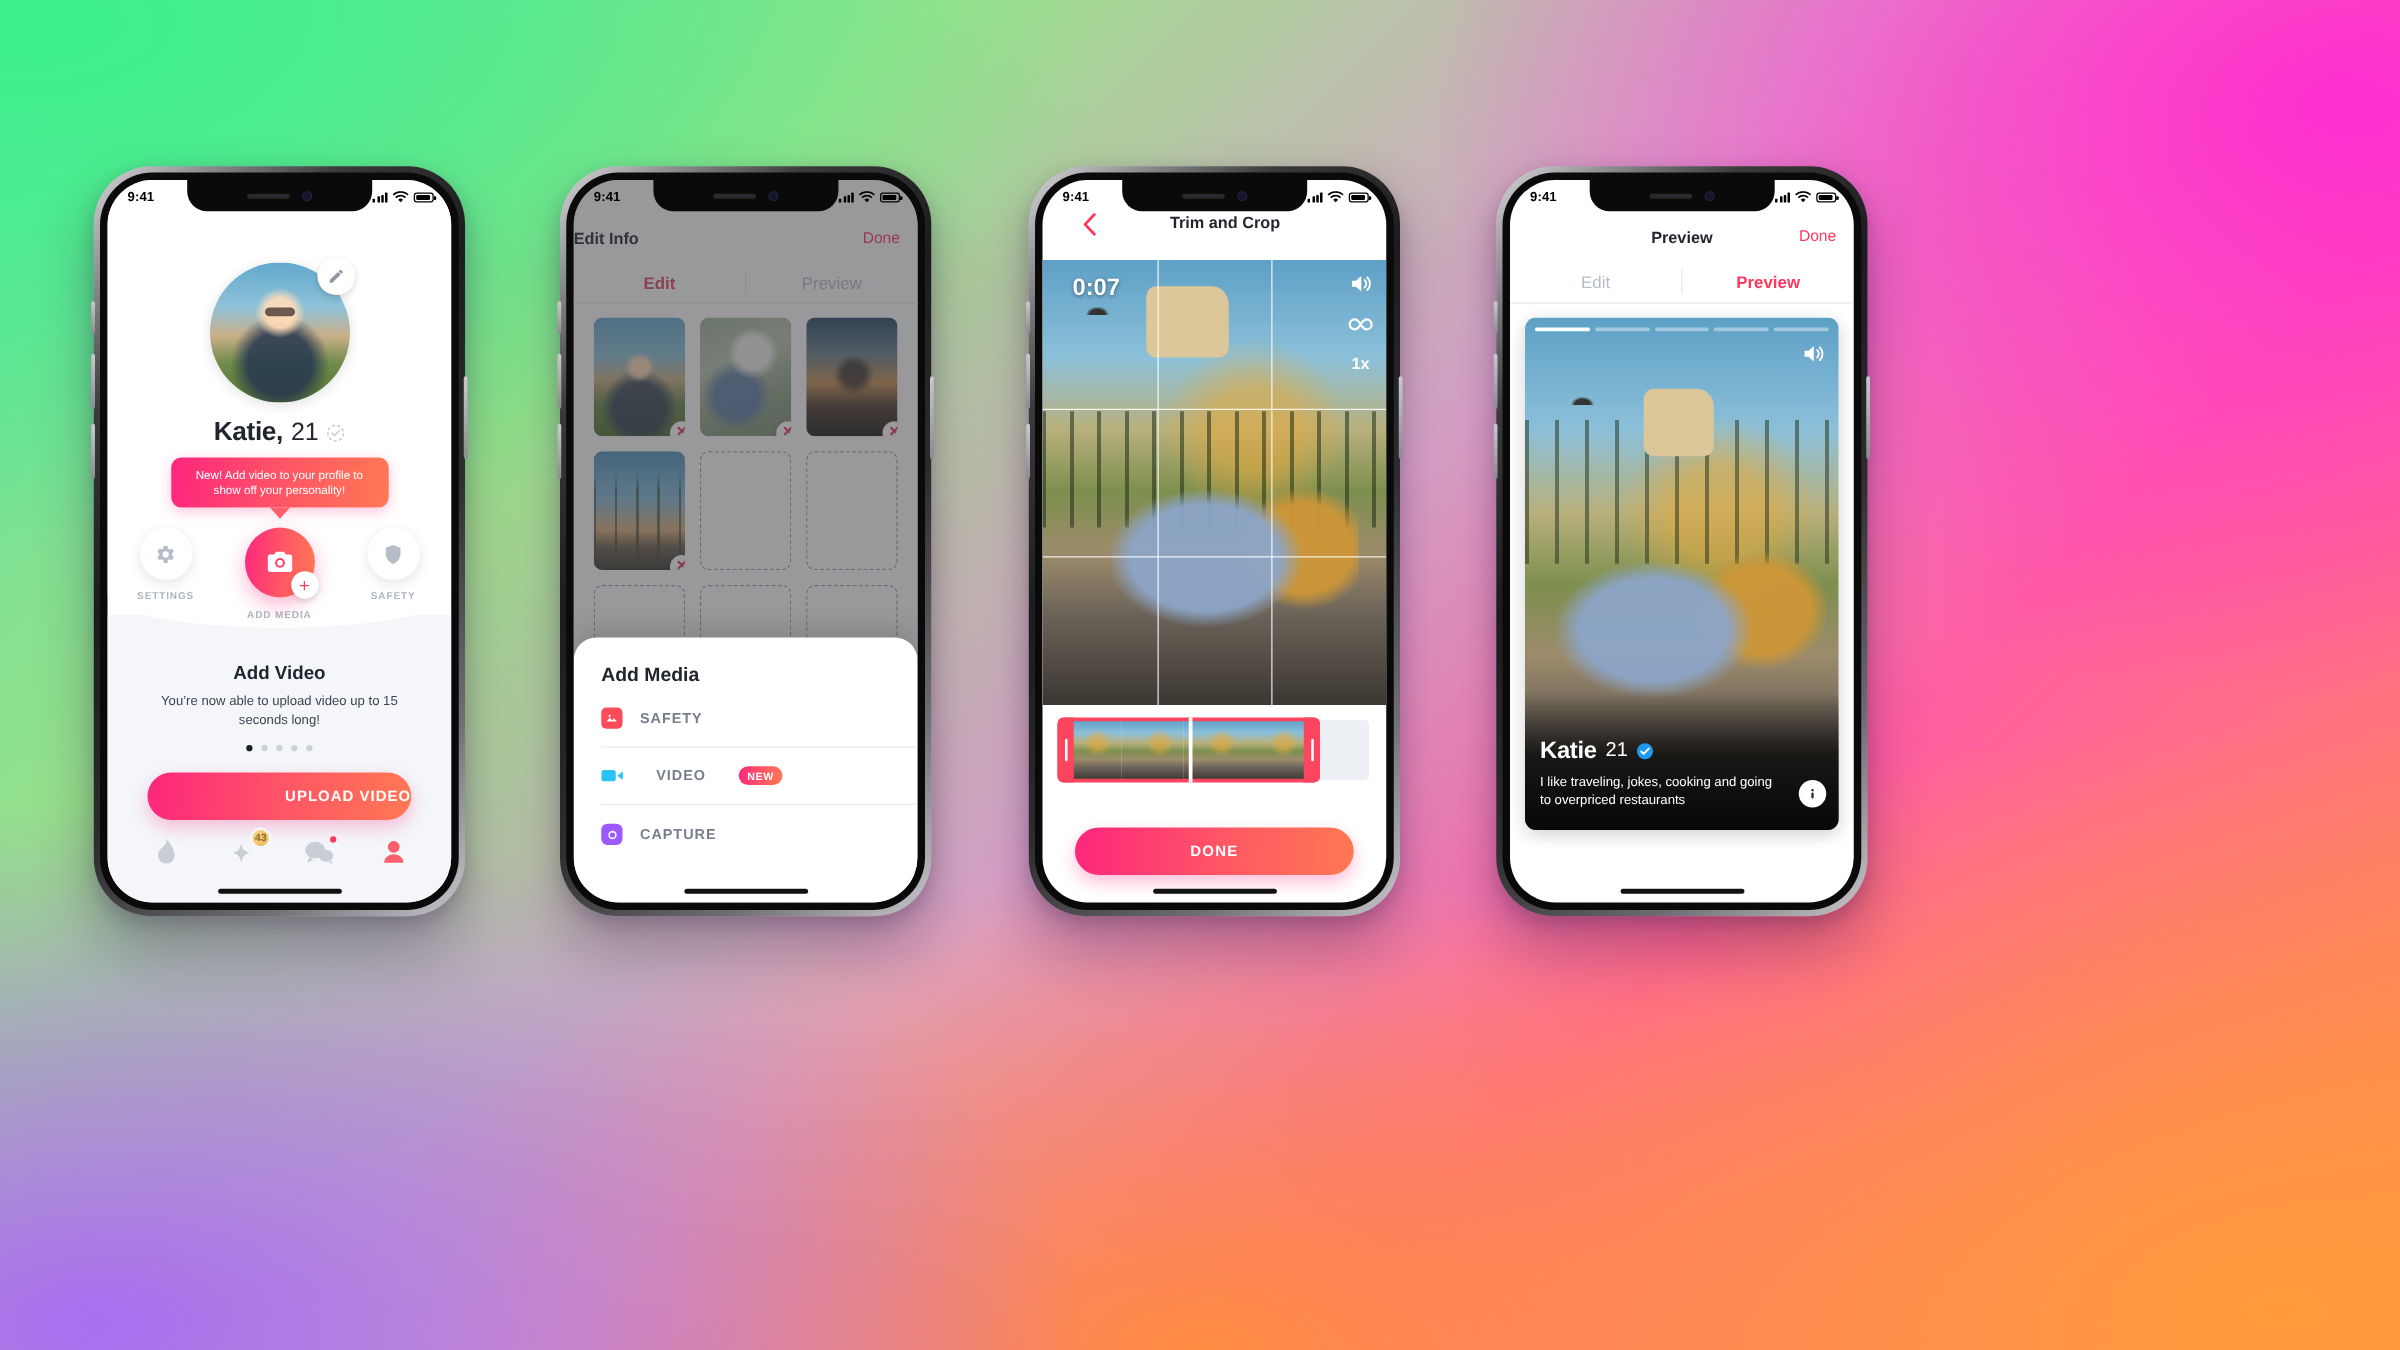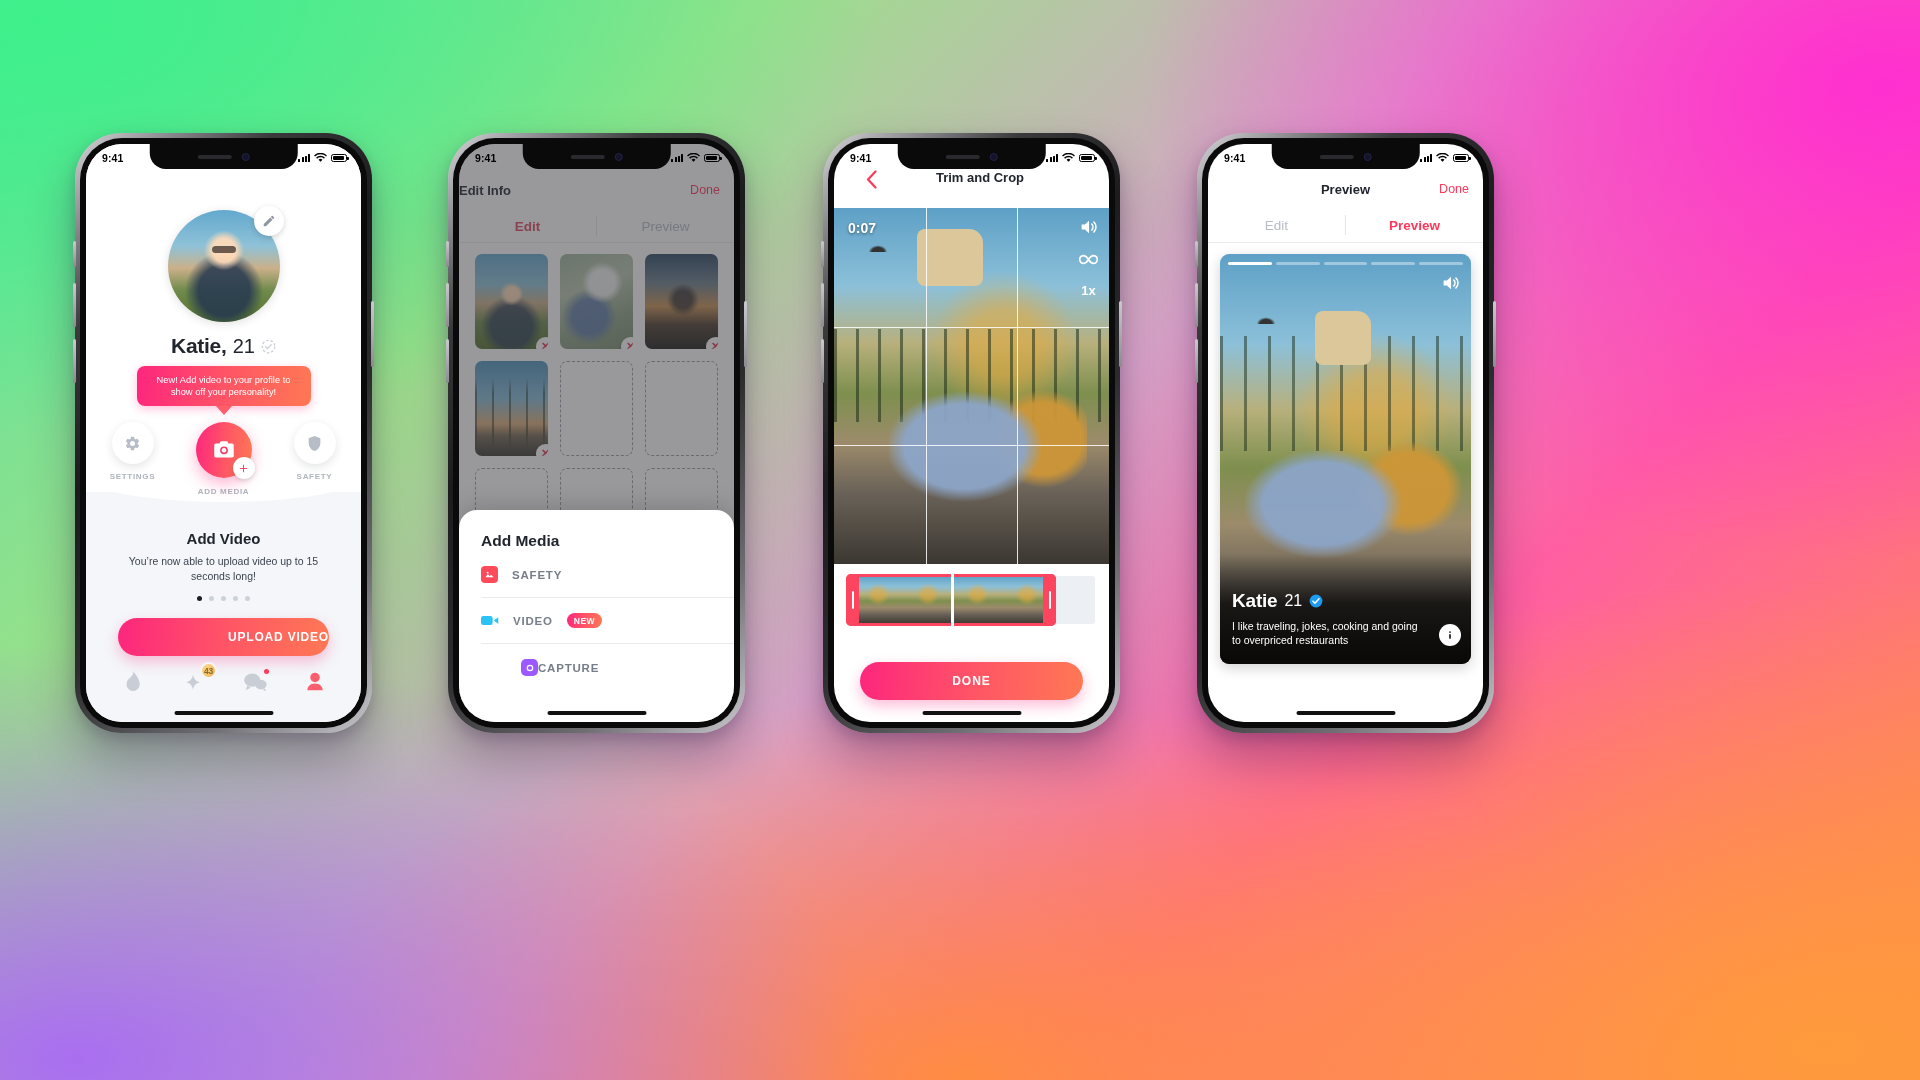--- a/index.html
+++ b/index.html
@@ -370,33 +370,33 @@
           <span style="width:17px;height:17px;border-radius:4px;background:#fd4b5b;display:flex;align-items:center;justify-content:center;">
             <svg width="11" height="11" viewBox="0 0 24 24">
                 <path d="M3 18l5.5-7 4 5 3-3.6L21 18z" fill="#fff"></path>
                 <circle cx="8" cy="8" r="2" fill="#fff"></circle>
               </svg>
           </span>
           <span style="font-size:11.5px;font-weight:bold;letter-spacing:.8px;color:#767e8a;">SAFETY</span>
         </div>
         <div class="divider" style="margin-left:22px;"></div>
 
-        <div style="display:flex;align-items:center;gap:14px;padding:15px 22px;">
+        <div style="display:flex;align-items:center;gap:26px;padding:15px 22px;">
           <span style="display:flex;">
             <svg width="18" height="13" viewBox="0 0 24 16">
                 <rect x="0" y="2" width="15.5" height="12" rx="3" fill="#2bc3f5"></rect>
                 <path d="M17 8l6-4.4v8.8z" fill="#2bc3f5"></path>
               </svg>
           </span>
           <span style="font-size:11.5px;font-weight:bold;letter-spacing:.8px;color:#767e8a;">VIDEO</span>
           <span class="tinder-grad" style="padding:2.5px 7px;border-radius:9px;color:#fff;font-size:8.5px;font-weight:bold;letter-spacing:.5px;">NEW</span>
         </div>
         <div class="divider" style="margin-left:22px;"></div>
 
-        <div style="display:flex;align-items:center;padding:15px 22px;margin-left:40px;">
+        <div style="display:flex;align-items:center;gap:14px;padding:15px 22px;">
           <span style="width:17px;height:17px;border-radius:5px;background:#9b59ff;display:flex;align-items:center;justify-content:center;">
             <svg width="10" height="10" viewBox="0 0 24 24">
                 <circle cx="12" cy="12" r="6.5" fill="none" stroke="#fff" stroke-width="3"></circle>
               </svg>
           </span>
           <span style="font-size:11.5px;font-weight:bold;letter-spacing:.8px;color:#767e8a;">CAPTURE</span>
         </div>
       </div>
 
       <div class="home-ind" style="z-index:45;"></div>
@@ -457,21 +457,21 @@
         <div style="position:absolute;left:12%;top:10%;width:22px;height:8px;
                     background:radial-gradient(ellipse at 50% 100%, #333 0 40%, rgba(0,0,0,0) 60%);"></div>
 
         <div style="position:absolute;inset:0;">
           <div style="position:absolute;left:0;right:0;top:33.33%;height:1px;background:rgba(255,255,255,.85);"></div>
           <div style="position:absolute;left:0;right:0;top:66.66%;height:1px;background:rgba(255,255,255,.85);"></div>
           <div style="position:absolute;top:0;bottom:0;left:33.33%;width:1px;background:rgba(255,255,255,.85);"></div>
           <div style="position:absolute;top:0;bottom:0;left:66.66%;width:1px;background:rgba(255,255,255,.85);"></div>
         </div>
 
-        <span style="position:absolute;left:14px;top:12px;color:#fff;font-size:14px;font-weight:bold;text-shadow:0 1px 3px rgba(0,0,0,.5);">0:07</span>
+        <span style="position:absolute;left:24px;top:12px;color:#fff;font-size:19px;font-weight:bold;text-shadow:0 1px 3px rgba(0,0,0,.5);">0:07</span>
 
         <div style="position:absolute;right:10px;top:10px;display:flex;flex-direction:column;align-items:center;gap:17px;">
           <span style="display:flex;">
             <svg width="20" height="18" viewBox="0 0 24 22">
               <path d="M3 8h4l5-4.6v15.2L7 14H3z" fill="#fff"></path>
               <path d="M15.4 7.4a5.2 5.2 0 0 1 0 7.2" fill="none" stroke="#fff" stroke-width="1.9" stroke-linecap="round"></path>
               <path d="M18 4.9a8.6 8.6 0 0 1 0 12.2" fill="none" stroke="#fff" stroke-width="1.9" stroke-linecap="round"></path>
             </svg>
           </span>
           <span style="display:flex;">

